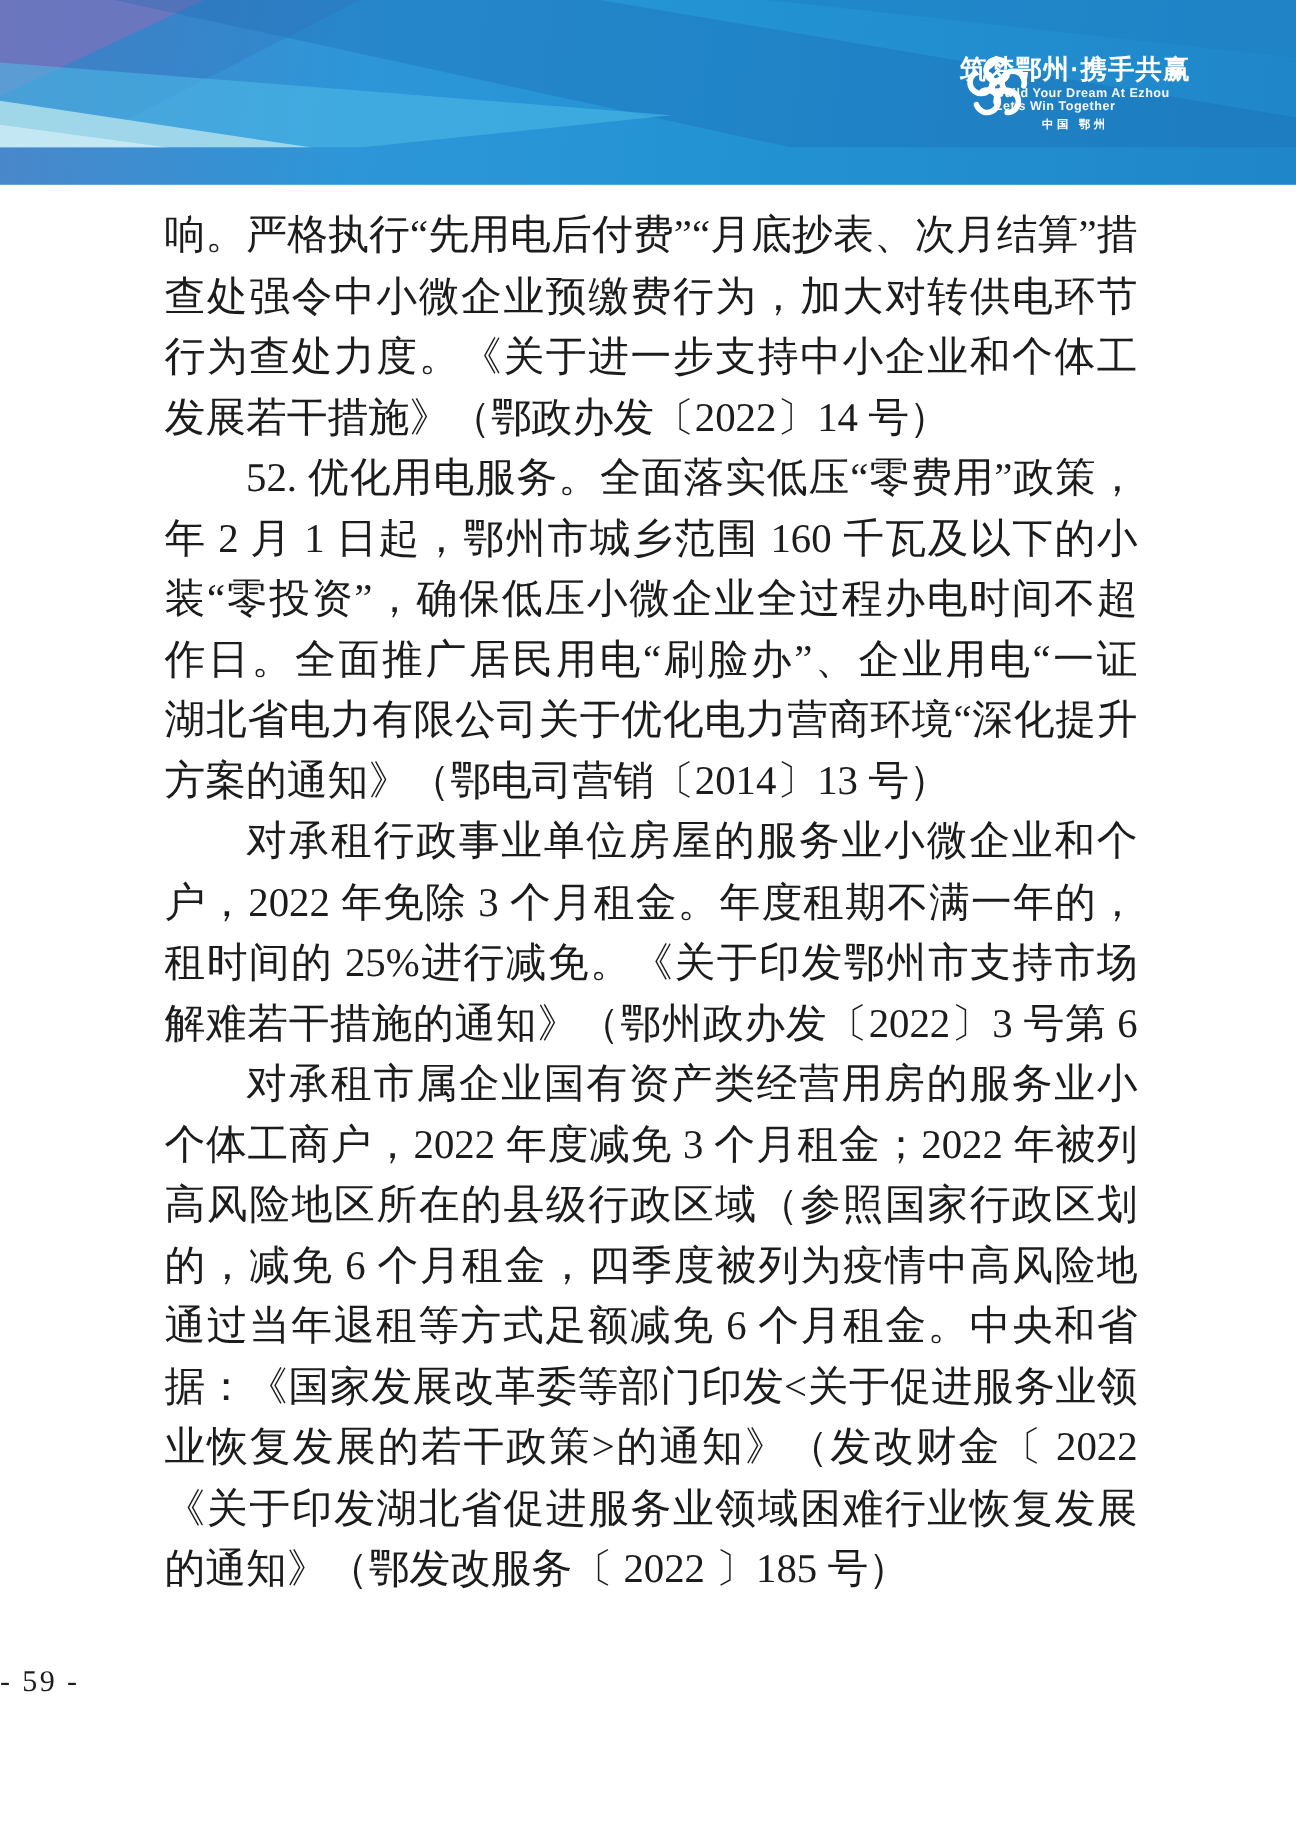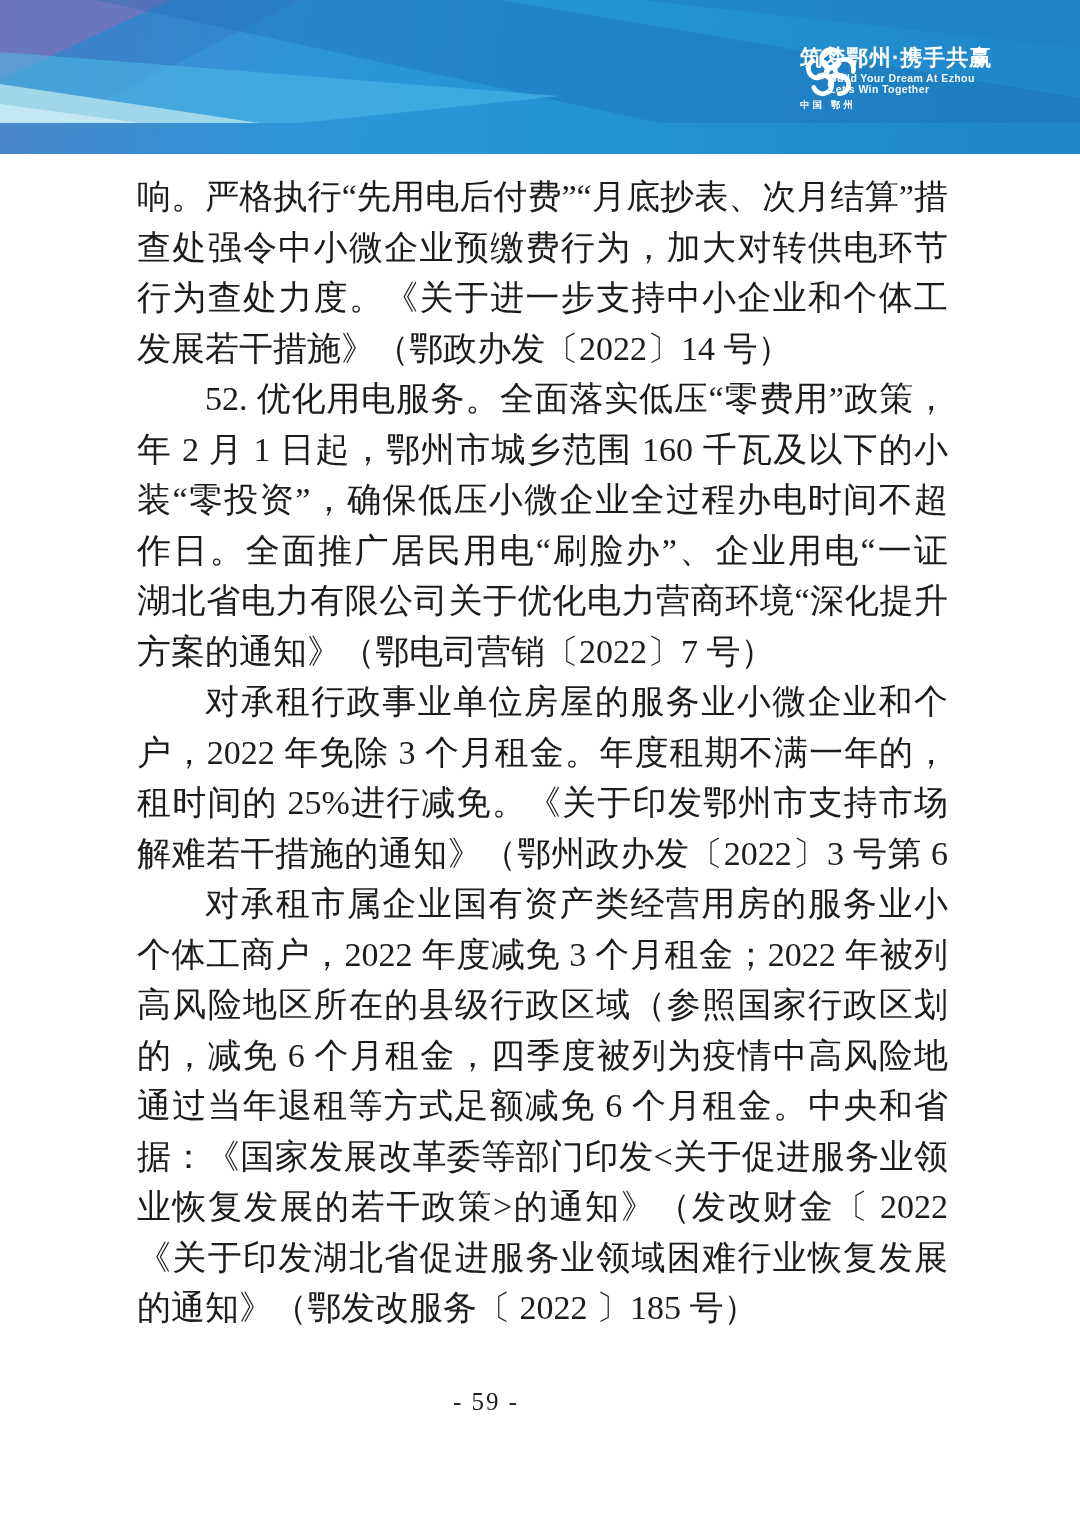--- a/index.html
+++ b/index.html
@@ -27,40 +27,40 @@
     font-family:"Liberation Sans","DejaVu Sans",sans-serif;
     font-weight:bold;font-size:22px;letter-spacing:1px;margin-bottom:3px;
     white-space:nowrap;
   }
   .logo-sub{
     font-family:"Liberation Sans","DejaVu Sans",sans-serif;
     font-weight:bold;font-size:10.5px;letter-spacing:.4px;opacity:.95;padding-left:29px;
   }
   .logo-region{
     font-family:"Liberation Sans","DejaVu Sans",sans-serif;
-    font-weight:bold;font-size:9.5px;letter-spacing:3px;margin-top:4px;
+    font-weight:bold;font-size:9.5px;letter-spacing:3px;margin-top:4px;text-align:center;
   }
 
   
   .doc-body{
     position:absolute;left:137px;top:172px;width:811px;
     color:#1c1c1c;
   }
   .line{
     height:50.5px;line-height:50.5px;font-size:34px;
     text-align:justify;overflow:hidden;white-space:normal;
   }
   .line.justify{text-align-last:justify;}
   .line.nojustify{text-align-last:left;}
   .line.indent{padding-left:68px;}
 
   
   .page-number{
     position:absolute;left:0;top:1388px;width:972px;
-    text-align:center;font-size:25px;color:#1c1c1c;
+    font-size:25px;color:#1c1c1c;
     letter-spacing:2px;
   }
 </style>
 </head>
 <body>
 
 <div class="header-band">
   <svg width="1080" height="123" viewBox="0 0 1080 123">
 
     <polygon points="0,0 170,0 0,80" fill="#8d79c0" opacity="0.85"></polygon>
@@ -99,21 +99,21 @@
 <div class="doc-body">
     <div class="line justify">响。严格执行“先用电后付费”“月底抄表、次月结算”措施，严厉</div>
     <div class="line justify">查处强令中小微企业预缴费行为，加大对转供电环节违法加价</div>
     <div class="line justify">行为查处力度。《关于进一步支持中小企业和个体工商户纾困</div>
     <div class="line nojustify">发展若干措施》（鄂政办发〔2022〕14 号）</div>
     <div class="line justify indent">52. 优化用电服务。全面落实低压“零费用”政策，从 2022</div>
     <div class="line justify">年 2 月 1 日起，鄂州市城乡范围 160 千瓦及以下的小微企业报</div>
     <div class="line justify">装“零投资”，确保低压小微企业全过程办电时间不超过 15 个工</div>
     <div class="line justify">作日。全面推广居民用电“刷脸办”、企业用电“一证办”。《国网</div>
     <div class="line justify">湖北省电力有限公司关于优化电力营商环境“深化提升年”活动</div>
-    <div class="line nojustify">方案的通知》（鄂电司营销〔2022〕7 号）</div>
+    <div class="line nojustify">方案的通知》（鄂电司营销〔2014〕13 号）</div>
     <div class="line justify indent">对承租行政事业单位房屋的服务业小微企业和个体工商</div>
     <div class="line justify">户，2022 年免除 3 个月租金。年度租期不满一年的，按实际承</div>
     <div class="line justify">租时间的 25%进行减免。《关于印发鄂州市支持市场主体纾困</div>
     <div class="line nojustify">解难若干措施的通知》（鄂州政办发〔2022〕3 号第 6 条）</div>
     <div class="line justify indent">对承租市属企业国有资产类经营用房的服务业小微企业和</div>
     <div class="line justify">个体工商户，2022 年度减免 3 个月租金；2022 年被列入疫情中</div>
     <div class="line justify">高风险地区所在的县级行政区域（参照国家行政区划标准）内</div>
     <div class="line justify">的，减免 6 个月租金，四季度被列为疫情中高风险地区的，要</div>
     <div class="line justify">通过当年退租等方式足额减免 6 个月租金。中央和省里政策依</div>
     <div class="line justify">据：《国家发展改革委等部门印发&lt;关于促进服务业领域困难行</div>

